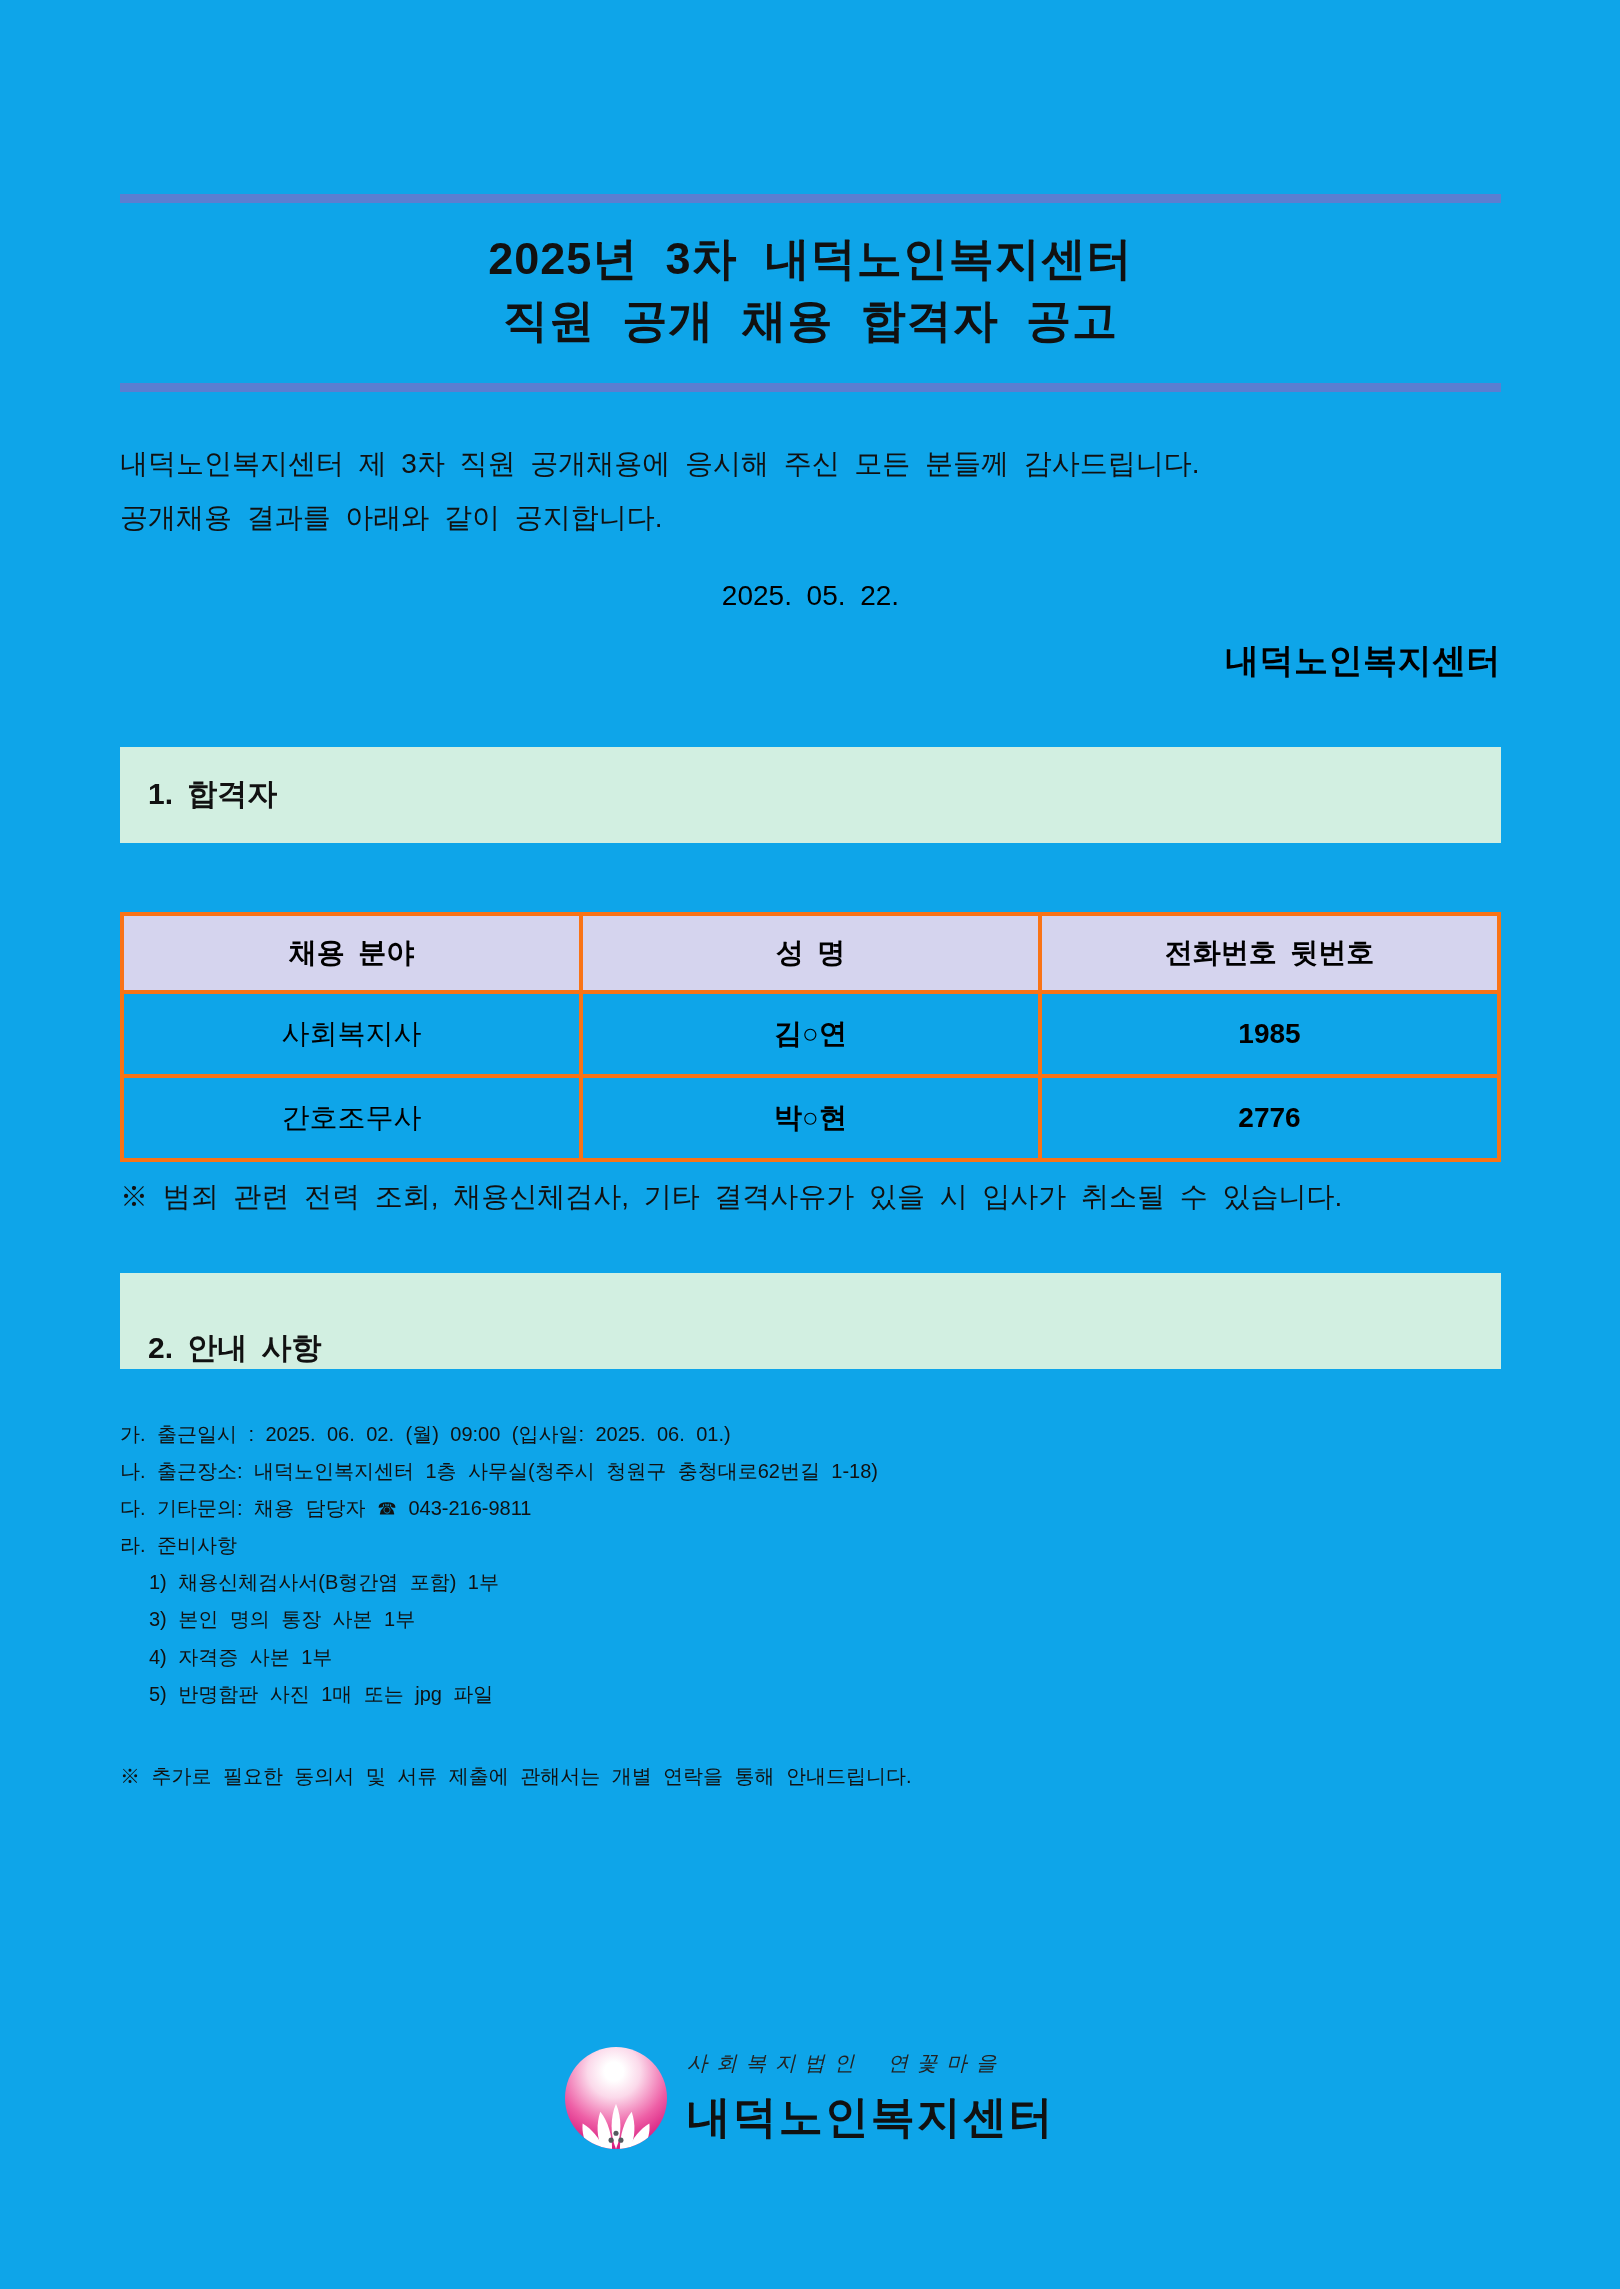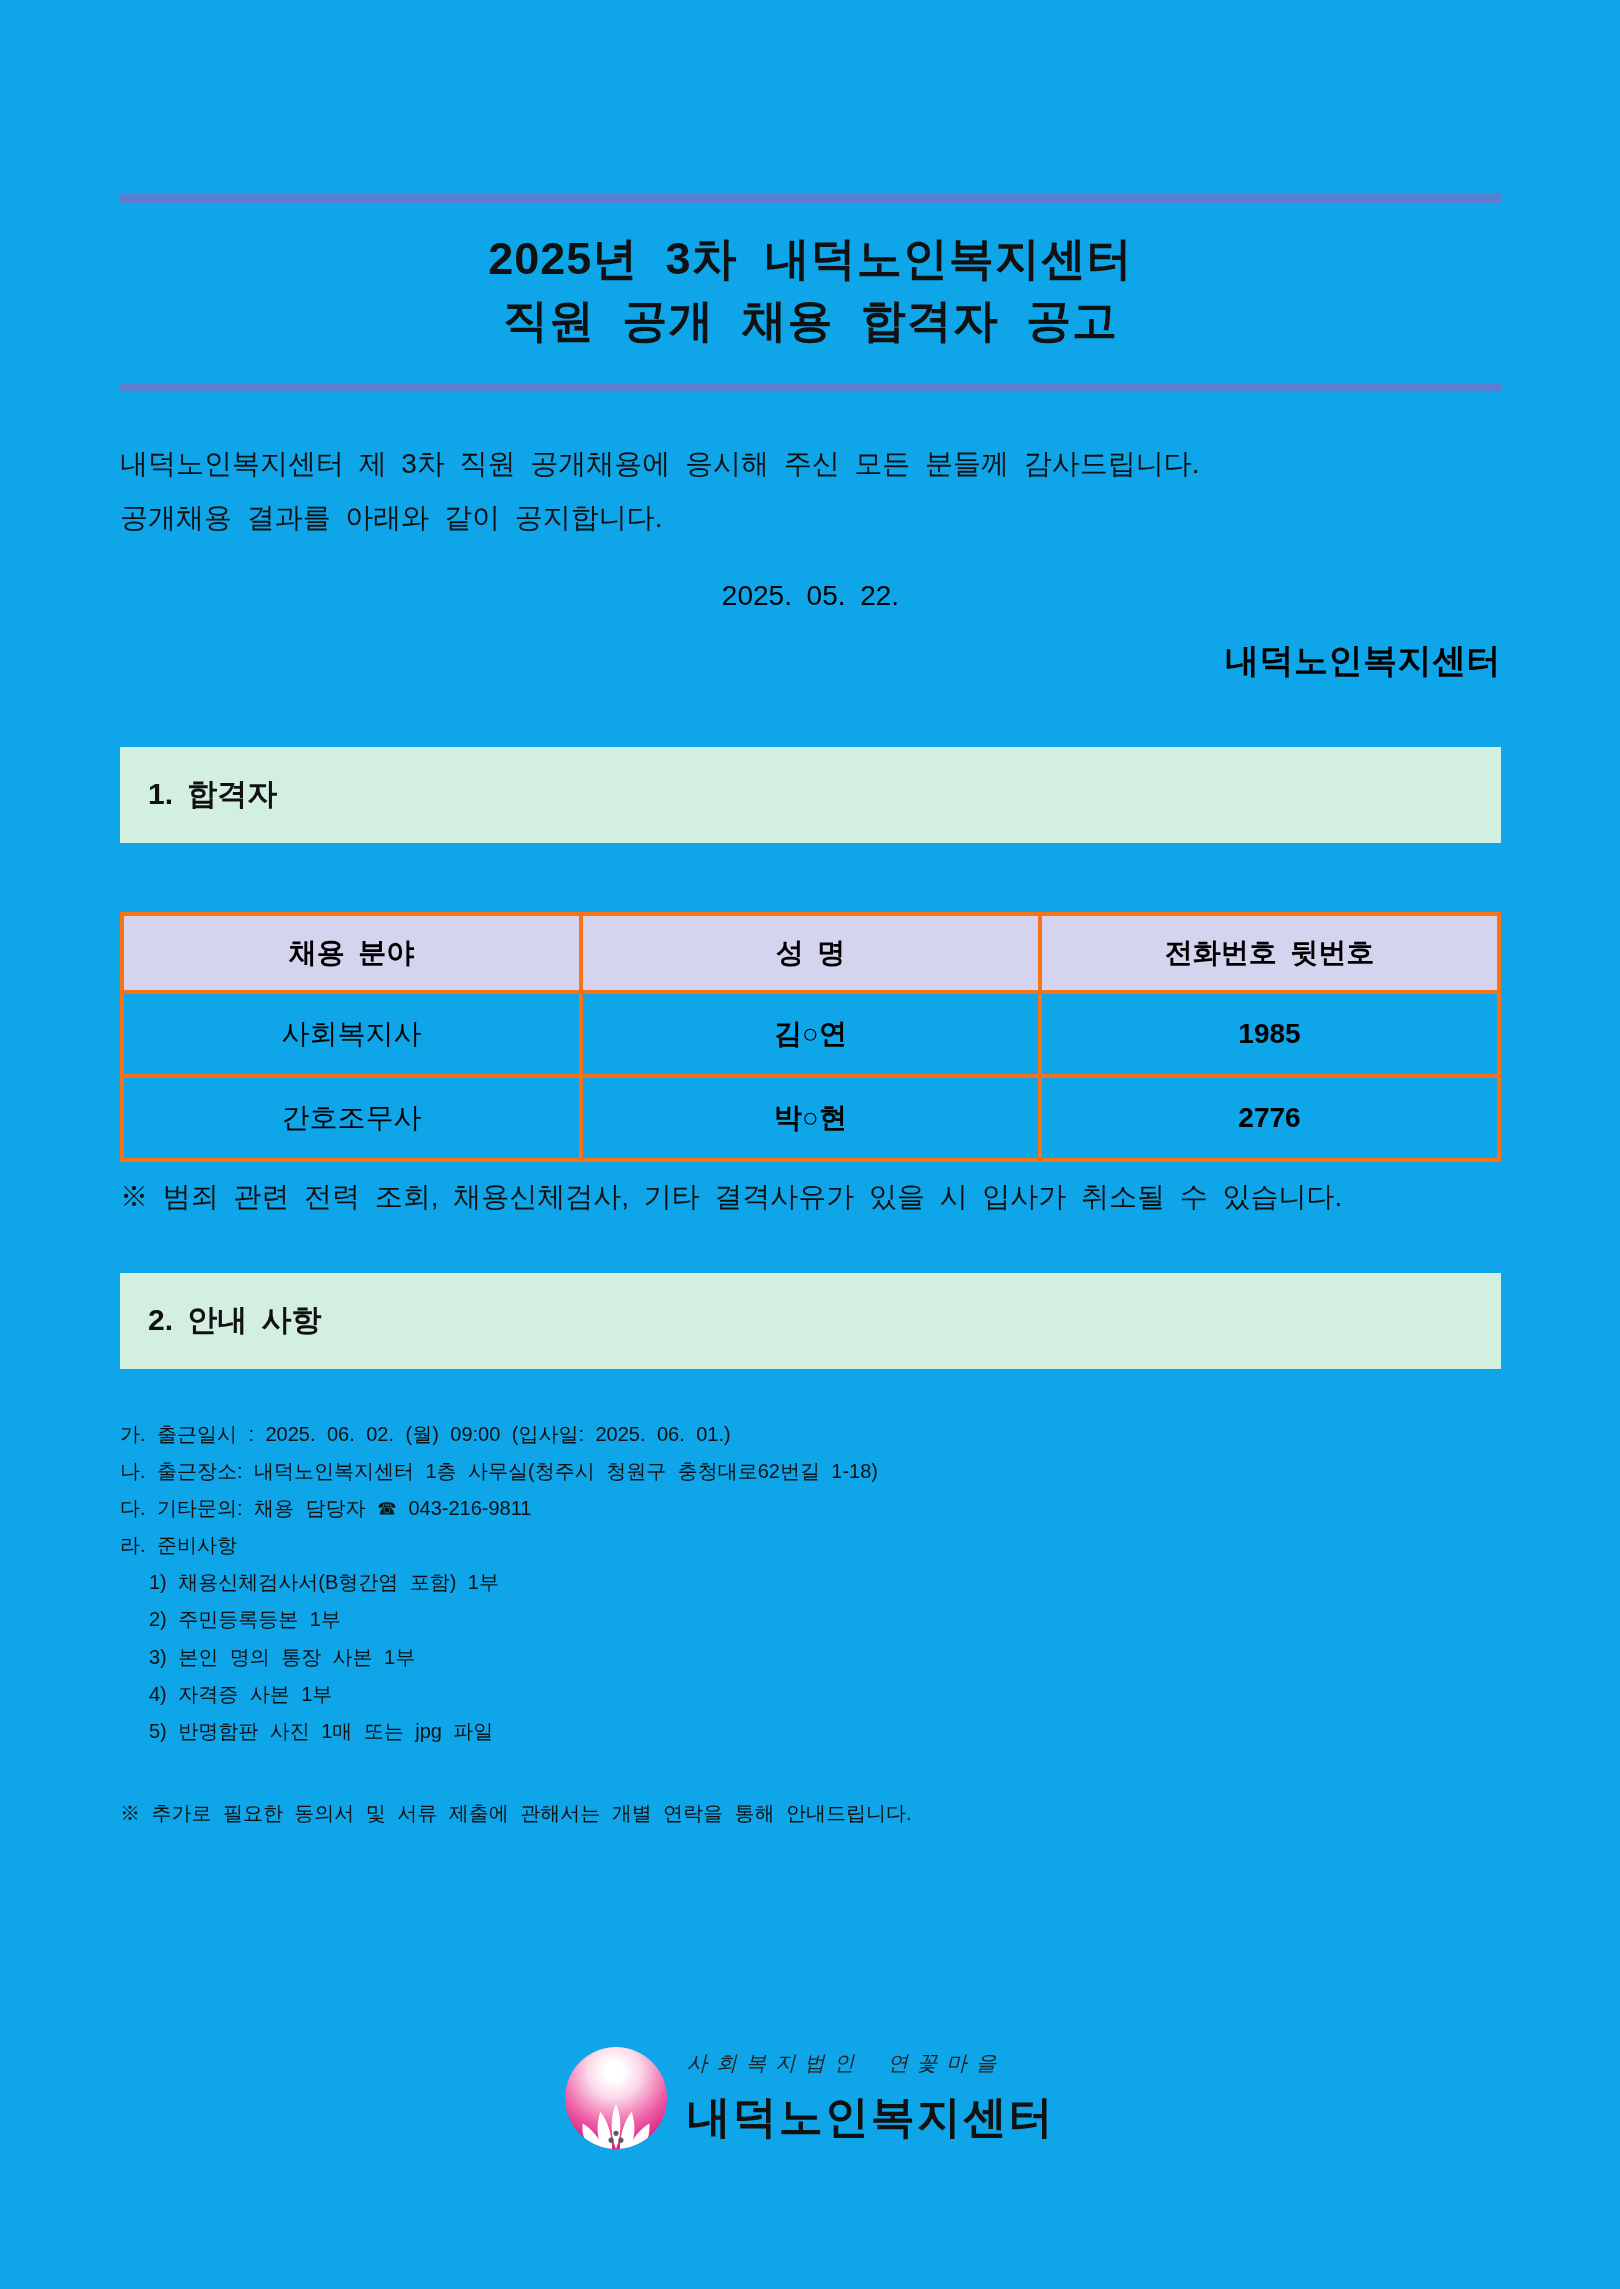--- a/index.html
+++ b/index.html
@@ -32,21 +32,21 @@
 
   
   .band {
     height:96px; background:#d2efe1;
     display:flex; align-items:center;
     padding-left:28px;
     font-size:30px; font-weight:700; color:#111;
     word-spacing:5.9px;
   }
   .band-1 { margin-top:63px; }
-  .band-2 { margin-top:57px; }
+  .band-2 { margin-top:57px;align-items:flex-end; }
 
   
   table.result {
     margin-top:69px; width:100%;
     border-collapse:collapse;
     border-top:4.9px solid #000;
     border-bottom:4.9px solid #000;
   }
   table.result th, table.result td {
     border:4px solid #f97316;
@@ -139,21 +139,20 @@
     <div class="band band-2">
       <span>2. 안내 사항</span>
     </div>
 
     <div class="info">
       <div>가. 출근일시 : 2025. 06. 02. (월) 09:00 (입사일: 2025. 06. 01.)</div>
       <div>나. 출근장소: 내덕노인복지센터 1층 사무실(청주시 청원구 충청대로62번길 1-18)</div>
       <div>다. 기타문의: 채용 담당자 ☎ 043-216-9811</div>
       <div>라. 준비사항</div>
       <div class="sub">1) 채용신체검사서(B형간염 포함) 1부</div>
-      <div class="sub">2) 주민등록등본 1부</div>
       <div class="sub">3) 본인 명의 통장 사본 1부</div>
       <div class="sub">4) 자격증 사본 1부</div>
       <div class="sub">5) 반명함판 사진 1매 또는 jpg 파일</div>
       <div class="note-2">※ 추가로 필요한 동의서 및 서류 제출에 관해서는 개별 연락을 통해 안내드립니다.</div>
     </div>
 
   </div>
 
   <div class="footer">
     <div class="logo-mark">

